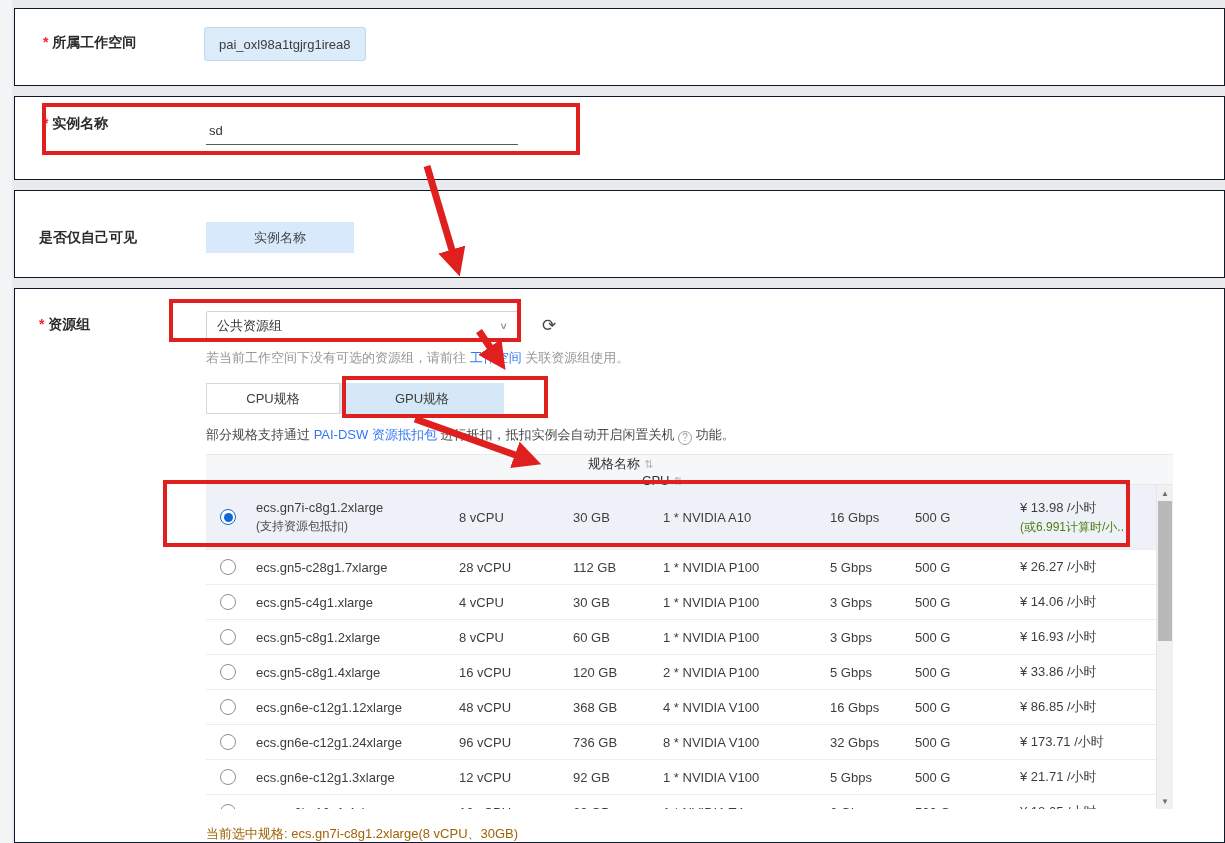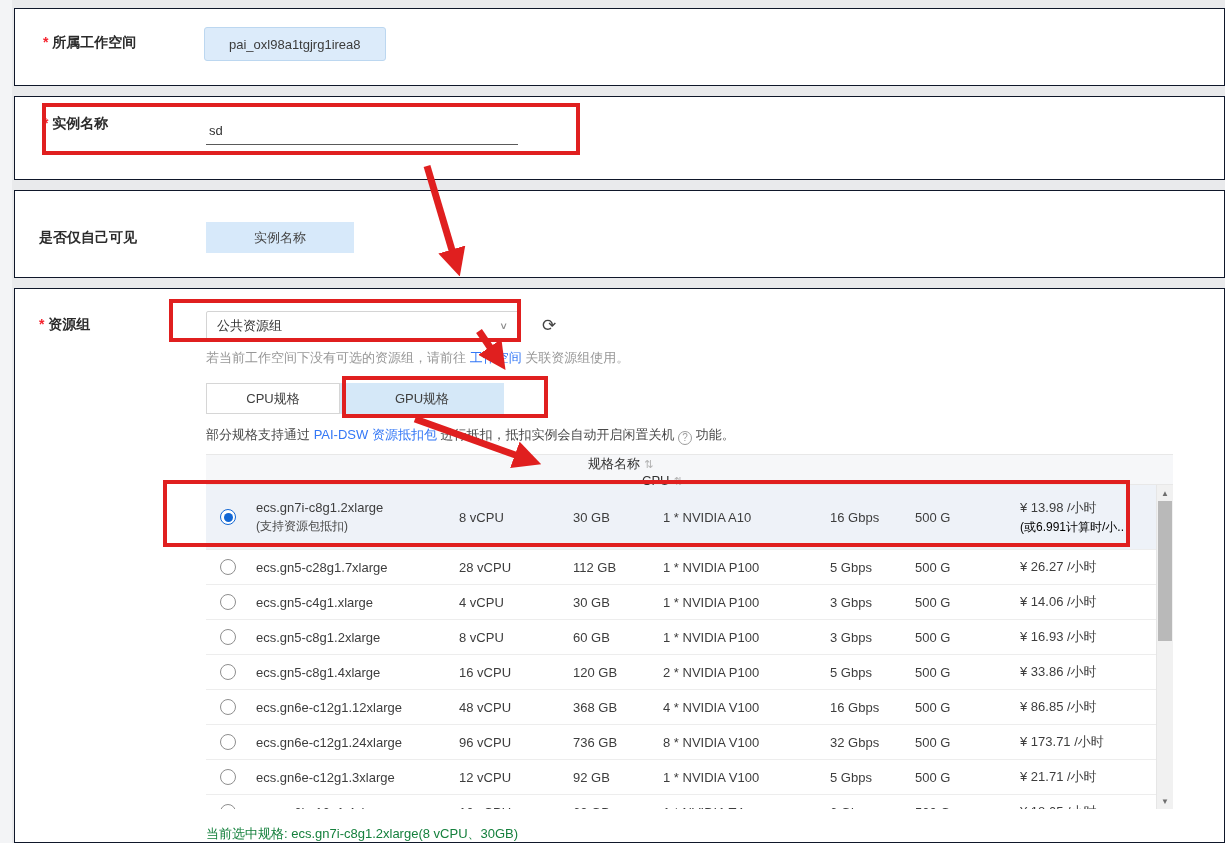--- a/index.html
+++ b/index.html
@@ -18,21 +18,21 @@
   #card-resource  { top:288px; height:555px; }
 
   .flabel { position:absolute; left:28px; font-size:14px; font-weight:bold; color:#2b2b2b; }
   .req::before { content:"* "; color:#f5222d; font-weight:bold; }
 
   
   .tag {
     position:absolute; left:189px; top:18px; height:34px; min-width:156px;
     background:#dcebfa; border:1px solid #bcd7f0; border-radius:3px;
     font-size:13px; color:#3b3b3b; display:flex; align-items:center; justify-content:center;
-    padding:0 24px;
+    padding:0 14px;
   }
 
   
   .uinput {
     position:absolute; left:191px; top:20px; width:312px; height:28px;
     border:none; border-bottom:1px solid #5a5a5a; font-size:13px; color:#333;
     display:flex; align-items:center; padding-left:3px;
   }
 
   
@@ -81,37 +81,37 @@
   .c { flex-shrink:0; padding-right:6px; }
   .col-radio { width:50px; display:flex; justify-content:center; }
   .col-name  { width:203px; }
   .col-cpu   { width:95px; }
   .col-mem   { width:90px;margin-left:19px; }
   .col-gpu   { width:167px; }
   .col-bw    { width:85px; }
   .col-disk  { width:105px; }
   .col-price { flex:1; }
   .sub { font-size:12px; color:#4a4a4a; margin-top:3px; }
-  .price2 { font-size:12px; color:#000000; margin-top:2px; }
+  .price2 { font-size:12px; color:#4d7c0f; margin-top:2px; }
 
   .rad { width:16px; height:16px; border-radius:50%; border:1px solid #8f8f8f; background:#fff;
          display:inline-flex; align-items:center; justify-content:center; }
   .rad.on { border:1px solid #1267d4; }
   .rad.on::after { content:""; width:9px; height:9px; border-radius:50%; background:#1267d4; }
 
   
   #vscroll { position:absolute; right:0; top:30px; width:17px; height:324px;
              background:#f1f1f1; border-left:1px solid #e6e6e6; }
   .sb-arrow { position:absolute; left:0; width:16px; height:16px; display:flex; align-items:center;
               justify-content:center; font-size:8px; color:#6e6e6e; cursor:pointer; }
   #sb-up { top:0; }
   #sb-down { bottom:0; }
   #sb-thumb { position:absolute; left:1px; top:16px; width:14px; height:140px; background:#b9b9b9; cursor:pointer; }
 
-  .summary { position:absolute; left:191px; top:536px; font-size:13px; color:#15803d; }
+  .summary { position:absolute; left:191px; top:536px; font-size:13px; color:#a16207; }
 
   
   .rbox { position:absolute; border:4px solid #e01f1f; pointer-events:none; z-index:50; }
   #ann-box-name     { left:42px;  top:103px; width:538px; height:52px; }
   #ann-box-dropdown { left:169px; top:299px; width:352px; height:43px; }
   #ann-box-gputab   { left:342px; top:376px; width:206px; height:42px; }
   #ann-box-row      { left:163px; top:480px; width:967px; height:67px; }
   #ann-arrows { position:absolute; left:0; top:0; width:1225px; height:843px;
                 pointer-events:none; z-index:51; }
 </style>

